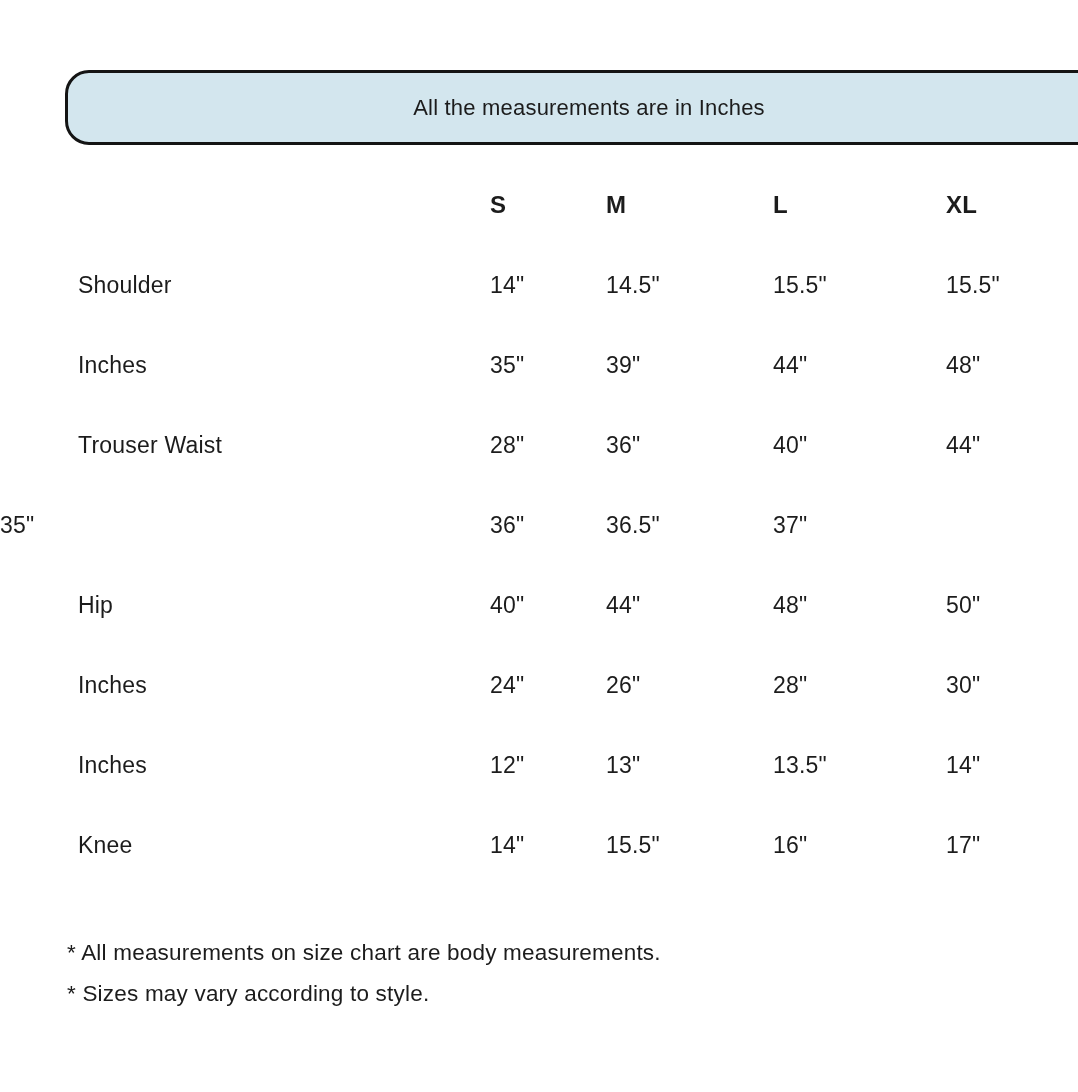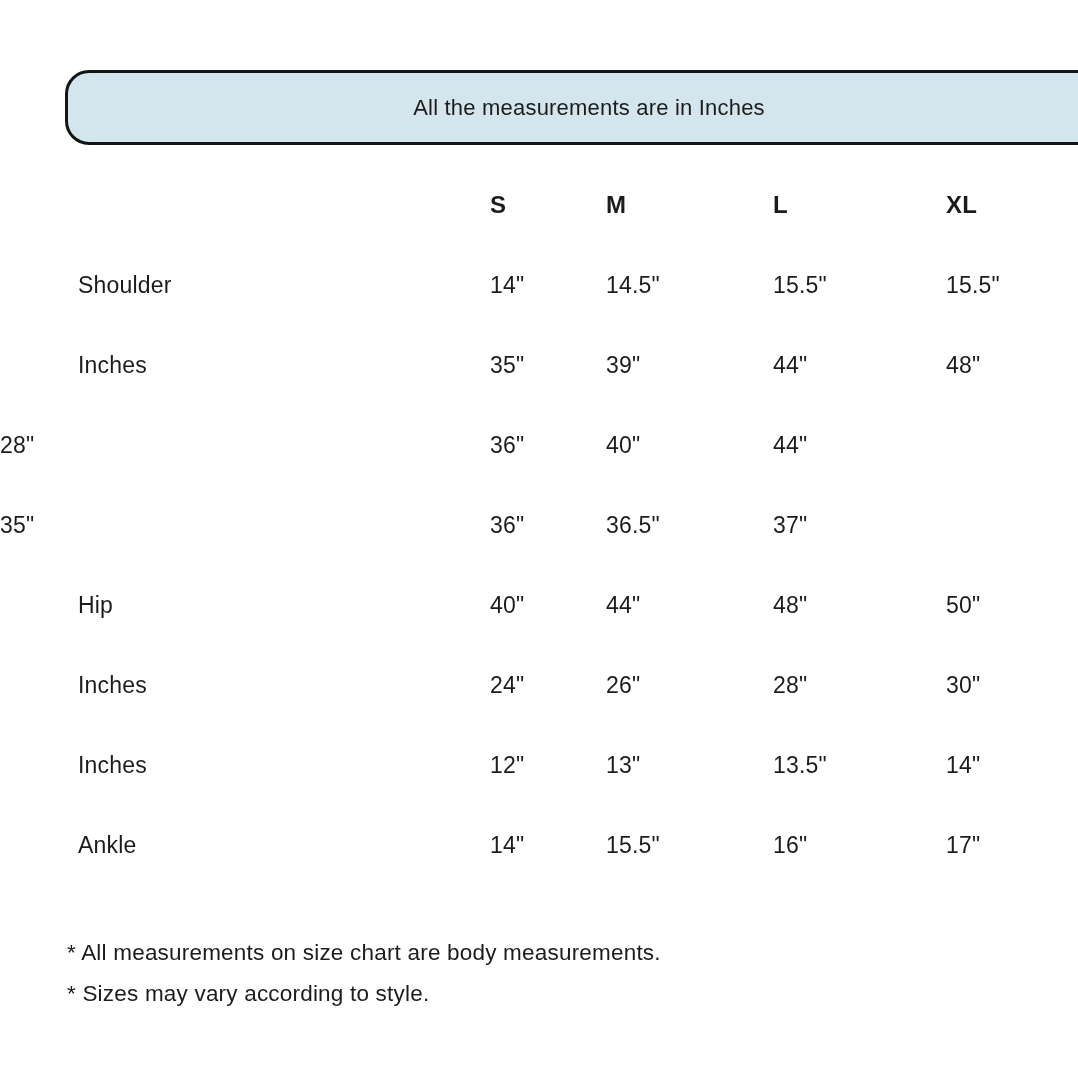--- a/index.html
+++ b/index.html
@@ -102,20 +102,21 @@
 
     <div class="t-row">
       <div class="cell label">Inches</div>
       <div class="cell">35"</div>
       <div class="cell">39"</div>
       <div class="cell">44"</div>
       <div class="cell">48"</div>
     </div>
 
     <div class="t-row">
+      <div class="cell label">Trouser Waist</div>
       <div class="cell">28"</div>
       <div class="cell">36"</div>
       <div class="cell">40"</div>
       <div class="cell">44"</div>
     </div>
 
     <div class="t-row">
       <div class="cell">35"</div>
       <div class="cell">36"</div>
       <div class="cell">36.5"</div>
@@ -140,21 +141,21 @@
 
     <div class="t-row">
       <div class="cell label">Inches</div>
       <div class="cell">12"</div>
       <div class="cell">13"</div>
       <div class="cell">13.5"</div>
       <div class="cell">14"</div>
     </div>
 
     <div class="t-row">
-      <div class="cell label">Ankle</div>
+      <div class="cell label">Knee</div>
       <div class="cell">14"</div>
       <div class="cell">15.5"</div>
       <div class="cell">16"</div>
       <div class="cell">17"</div>
     </div>
 
   </div>
 
   <div class="notes">
     <div>* All measurements on size chart are body measurements.</div>

